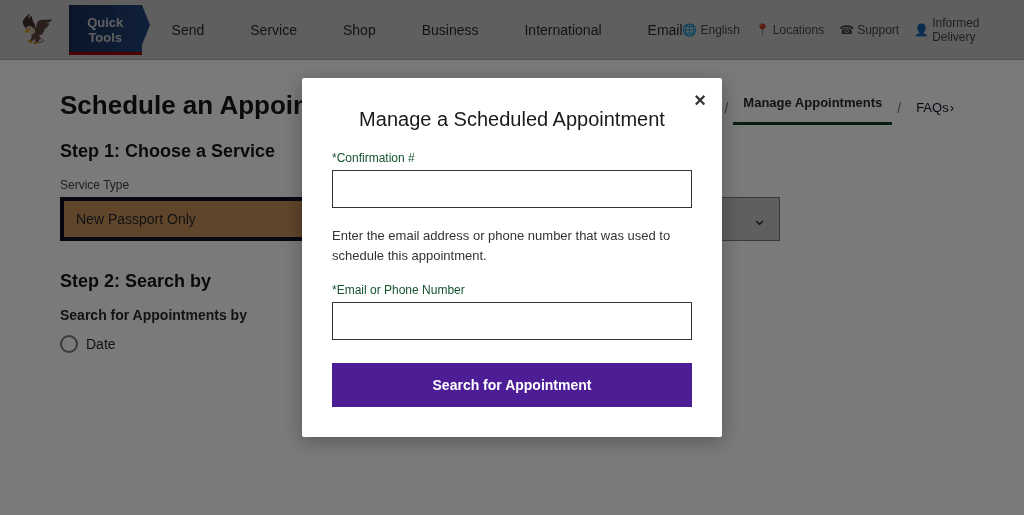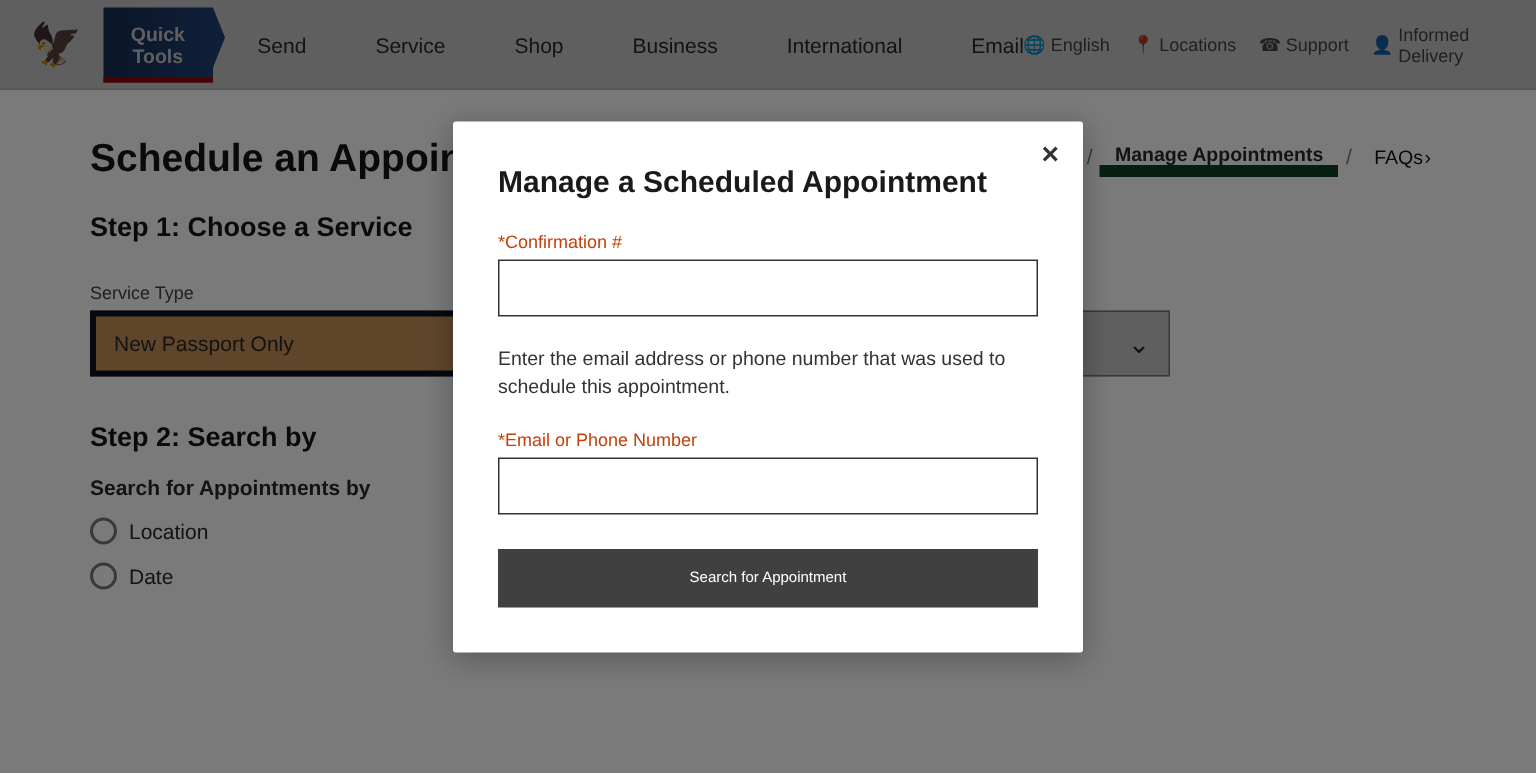--- a/index.html
+++ b/index.html
@@ -19,50 +19,50 @@
     .header-right { display: flex; align-items: center; gap: 15px; margin-left: auto; font-size: 12px; color: #555; }
     .header-right span { cursor: pointer; display: flex; align-items: center; gap: 3px; }
 
     
     .page-content { padding: 30px 60px; position: relative; }
     .page-title { font-size: 26px; font-weight: bold; color: #1a1a1a; margin-bottom: 20px; }
 
     
     .breadcrumb-tabs { display: flex; align-items: center; gap: 0; margin-bottom: 30px; position: absolute; top: 30px; right: 60px; }
     .breadcrumb-tab { font-size: 13px; color: #555; cursor: pointer; padding: 5px 10px; }
-    .breadcrumb-tab.active { font-weight: bold; color: #333; border-bottom: 8px solid #14532d; padding-bottom: 0; }
+    .breadcrumb-tab.active { font-weight: bold; color: #333; border-bottom: 3px solid #14532d; padding-bottom: 12px; }
     .breadcrumb-sep { color: #999; margin: 0 5px; }
     .breadcrumb-faqs { color: #0f172a; display: flex; align-items: flex-end; gap: 1px; }
 
     
-    .step-label { font-size: 18px; font-weight: bold; color: #1a1a1a; margin-bottom: 26px; }
+    .step-label { font-size: 18px; font-weight: bold; color: #1a1a1a; margin-bottom: 16px; }
     .form-group { margin-bottom: 15px; }
     .form-label { font-size: 12px; color: #555; margin-bottom: 5px; display: block; }
     .select-wrapper { position: relative; display: inline-block; width: 350px; }
     .select-field { width: 100%; border: 4px solid #0f172a; padding: 10px 40px 10px 12px; font-size: 14px; appearance: none; background: #fdba74; cursor: pointer; color: #333; }
     .select-arrow { position: absolute; right: 12px; top: 50%; transform: translateY(-50%); font-size: 16px; pointer-events: none; color: #555; }
 
     
     .step2-label { font-size: 18px; font-weight: bold; color: #1a1a1a; margin-top: 30px; margin-bottom: 15px; }
     .search-by-label { font-size: 14px; font-weight: bold; margin-bottom: 12px; }
     .radio-group { display: flex; flex-direction: column; gap: 12px; }
     .radio-item { display: flex; align-items: center; gap: 8px; font-size: 14px; cursor: pointer; }
     .radio-circle { width: 18px; height: 18px; border: 2px solid #999; border-radius: 50%; display: inline-block; }
 
     
     .overlay { position: fixed; top: 0; left: 0; width: 100%; height: 100%; background: rgba(0,0,0,0.5); z-index: 100; display: flex; align-items: center; justify-content: center; }
 
     
     .modal { background: #fff; border-radius: 2px; width: 420px; padding: 30px; position: relative; box-shadow: 0 4px 20px rgba(0,0,0,0.3); }
     .modal-close { position: absolute; top: 12px; right: 16px; font-size: 20px; cursor: pointer; color: #333; background: none; border: none; font-weight: bold; line-height: 1; }
-    .modal-title { font-size: 20px; font-weight: bold; color: #1a1a1a; margin-bottom: 20px; }
-    .modal-label { font-size: 12px; color: #c2410c; margin-bottom: 5px; display: block; }
+    .modal-title { font-size: 20px; font-weight: normal; color: #1a1a1a; margin-bottom: 20px; text-align: center; }
+    .modal-label { font-size: 12px; color: #14532d; margin-bottom: 5px; display: block; }
     .modal-input { width: 100%; border: 1px solid #333; padding: 10px 12px; font-size: 14px; margin-bottom: 18px; outline: none; }
     .modal-desc { font-size: 13px; color: #333; margin-bottom: 18px; line-height: 1.5; }
-    .modal-search-btn { width: 100%; background: #404040; color: #fff; border: none; padding: 14px; font-size: 10px; font-weight: normal; cursor: pointer; margin-top: 5px; }
+    .modal-search-btn { width: 100%; background: #4c1d95; color: #fff; border: none; padding: 14px; font-size: 14px; font-weight: bold; cursor: pointer; margin-top: 5px; }
 
     
     .bg-dimmed { filter: brightness(0.75); }
   </style>
 </head>
 <body>
 
 <div class="bg-dimmed">
 
   <div class="header">
@@ -121,24 +121,20 @@
         </div>
       </div>
     </div>
 
     <div>
       <div class="step2-label">Step 2: Search by</div>
       <div class="search-by-label">Search for Appointments by</div>
       <div class="radio-group">
         <label class="radio-item">
           <span class="radio-circle"></span>
-          <span>Location</span>
-        </label>
-        <label class="radio-item">
-          <span class="radio-circle"></span>
           <span>Date</span>
         </label>
       </div>
     </div>
   </div>
 </div>
 
 <div class="overlay">
   <div class="modal">
     <button class="modal-close">×</button>

